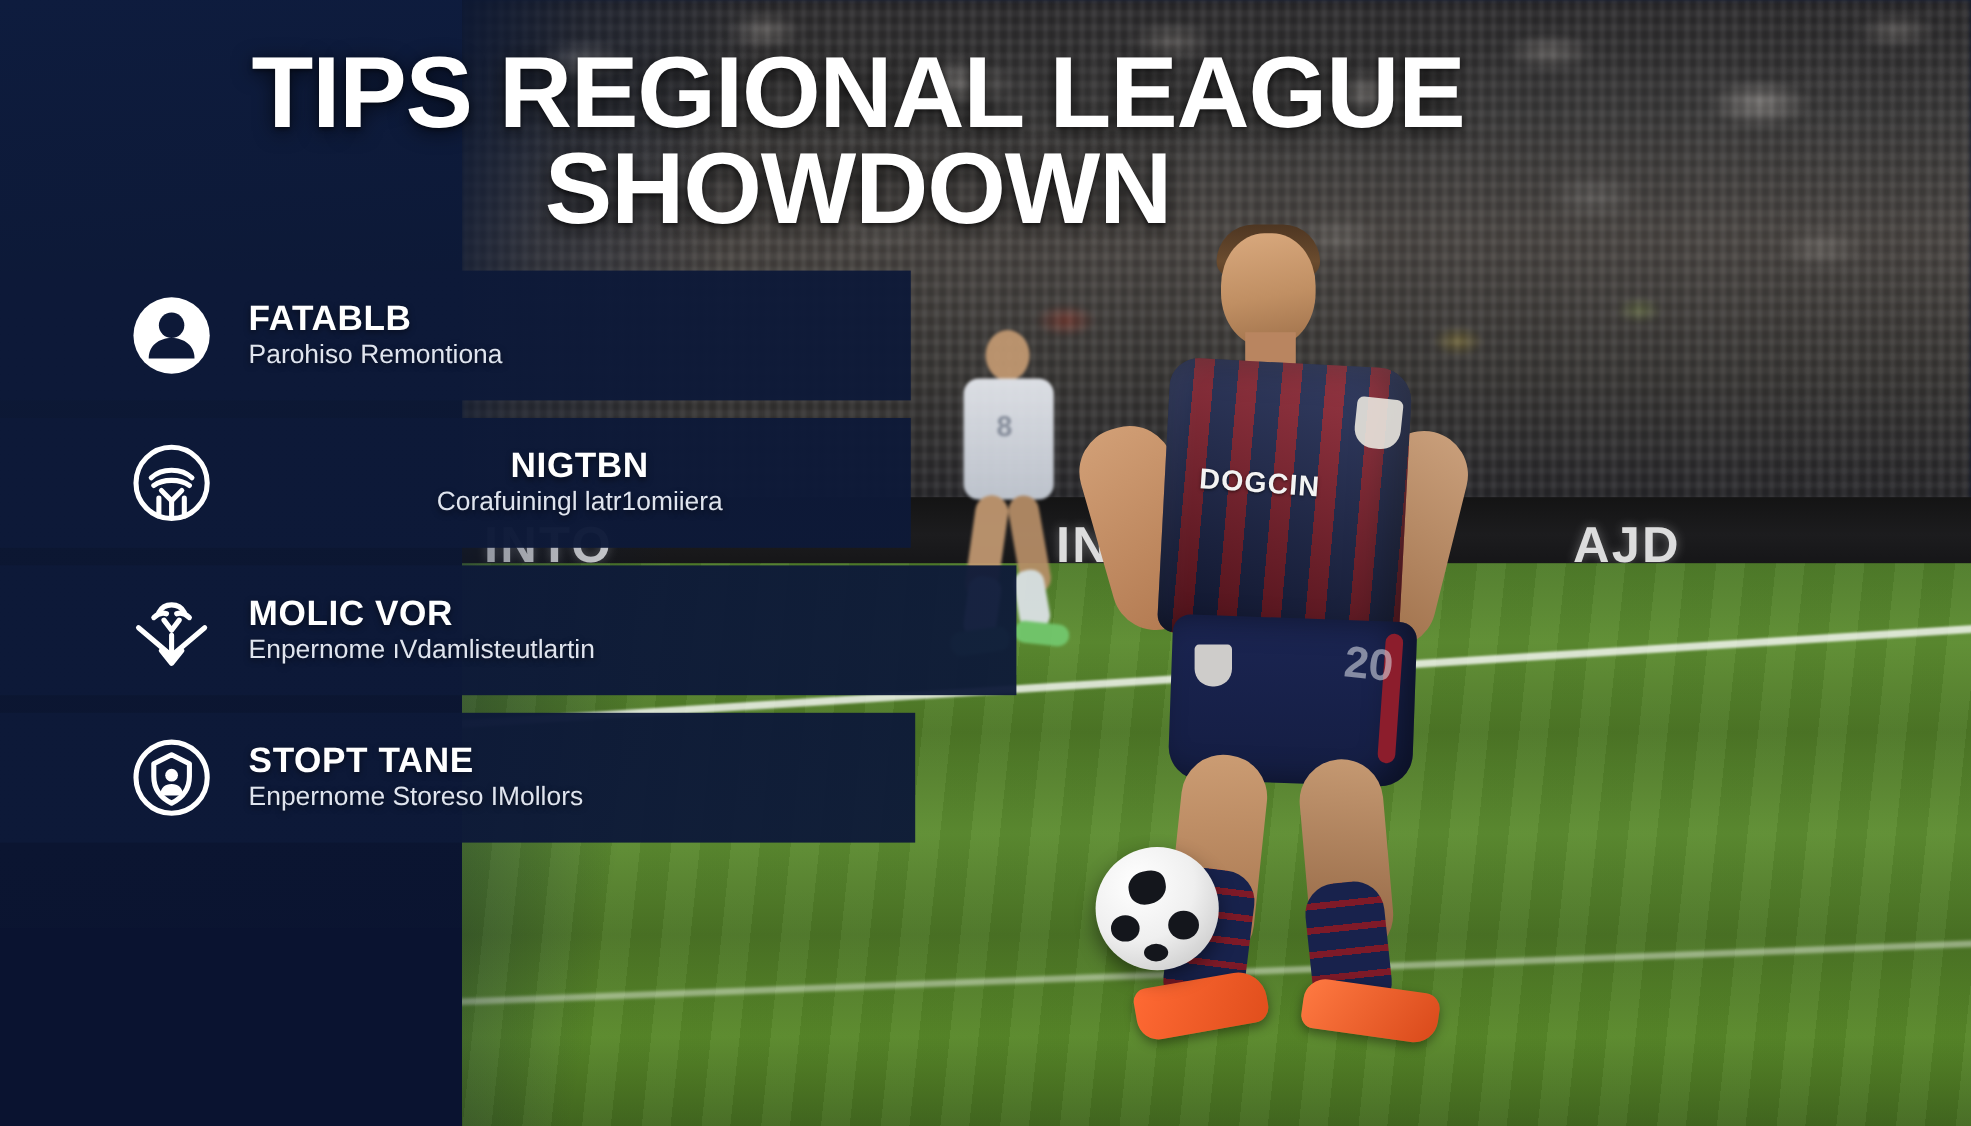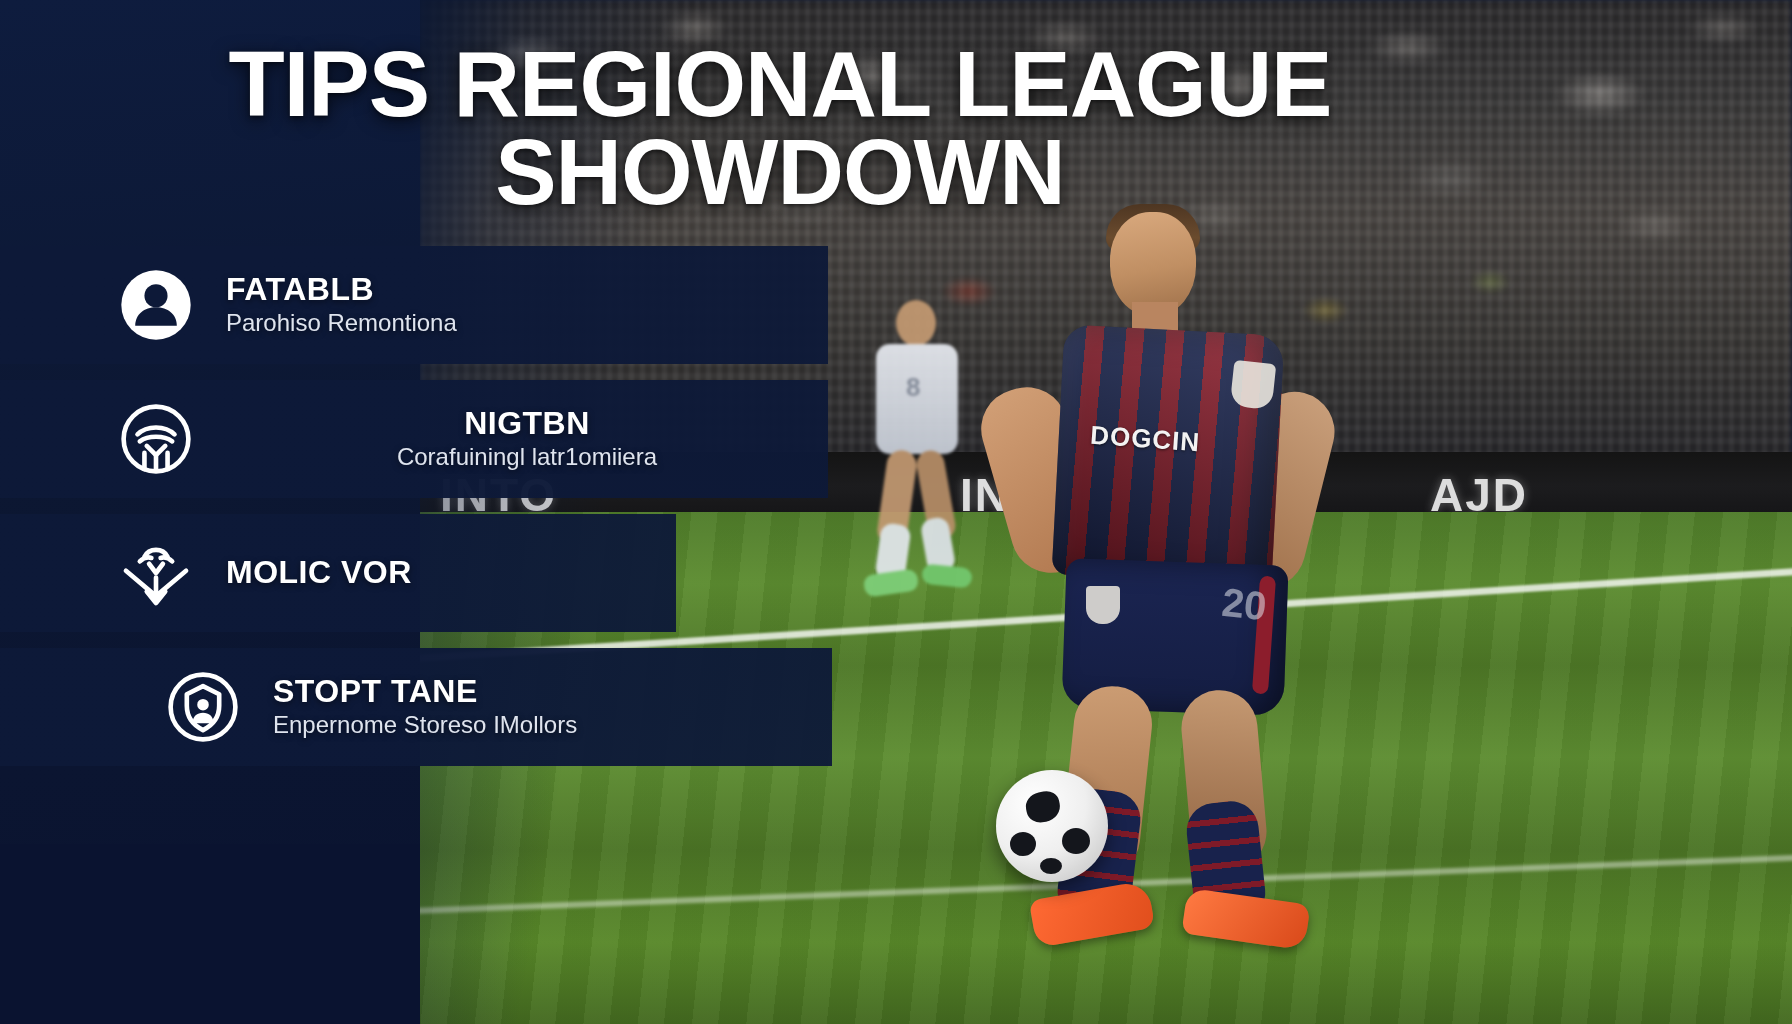--- a/index.html
+++ b/index.html
@@ -273,22 +273,22 @@
   .list { position:absolute; left:0; top:246px; width:860px; z-index:5; }
   .row {
     position:relative;
     display:flex; align-items:center;
     height:118px;
     margin-bottom:16px;
     background:linear-gradient(90deg, rgba(13,25,56,.99) 0%, rgba(13,25,56,.97) 55%, rgba(13,25,56,.95) 100%);
   }
   .row.w1 { width:828px; }
   .row.w2 { width:828px;text-align:center; }
-  .row.w3 { width:676px; }
-  .row.w4 { width:832px;padding-left:47px; }
+  .row.w3 { width:924px; }
+  .row.w4 { width:832px; }
 
   .row-icon {
     flex:0 0 auto;
     width:96px; margin-left:108px;
     display:flex; align-items:center; justify-content:center;
     color:#ffffff;
   }
   .row-icon svg { display:block; width:74px; height:74px; }
   .row-text { flex:1 1 auto; padding-left:22px; }
   .row-title {
@@ -425,20 +425,21 @@
           <path d="M22 18c2-4 6-6 10-6s8 2 10 6" stroke-linecap="round"></path>
           <path d="M18 22c3-3 7-4 10-3M46 22c-3-3-7-4-10-3" stroke-linecap="round"></path>
           <path d="M26 24l6 8 6-8" stroke-linecap="round" stroke-linejoin="round"></path>
           <path d="M6 30l26 22 26-22" stroke-linecap="round" stroke-linejoin="round"></path>
           <path d="M32 36v20" stroke-linecap="round"></path>
           <path d="M24 48l8 10 8-10" stroke-linecap="round" stroke-linejoin="round" fill="#ffffff"></path>
         </svg>
       </div>
       <div class="row-text">
         <div class="row-title">MOLIC VOR</div>
+        <div class="row-sub">Enpernome ıVdamlisteutlartin</div>
       </div>
     </div>
 
     <div class="row w4">
       <div class="row-icon">
         <svg viewBox="0 0 64 64" fill="none" stroke="#ffffff" stroke-width="4">
           <circle cx="32" cy="32" r="28"></circle>
           <path d="M32 14l14 7v10c0 10-6 17-14 21-8-4-14-11-14-21V21z" stroke-linejoin="round"></path>
           <circle cx="32" cy="30" r="5" fill="#ffffff" stroke="none"></circle>
           <path d="M23 46c0-6 4-9 9-9s9 3 9 9z" fill="#ffffff" stroke="none"></path>

